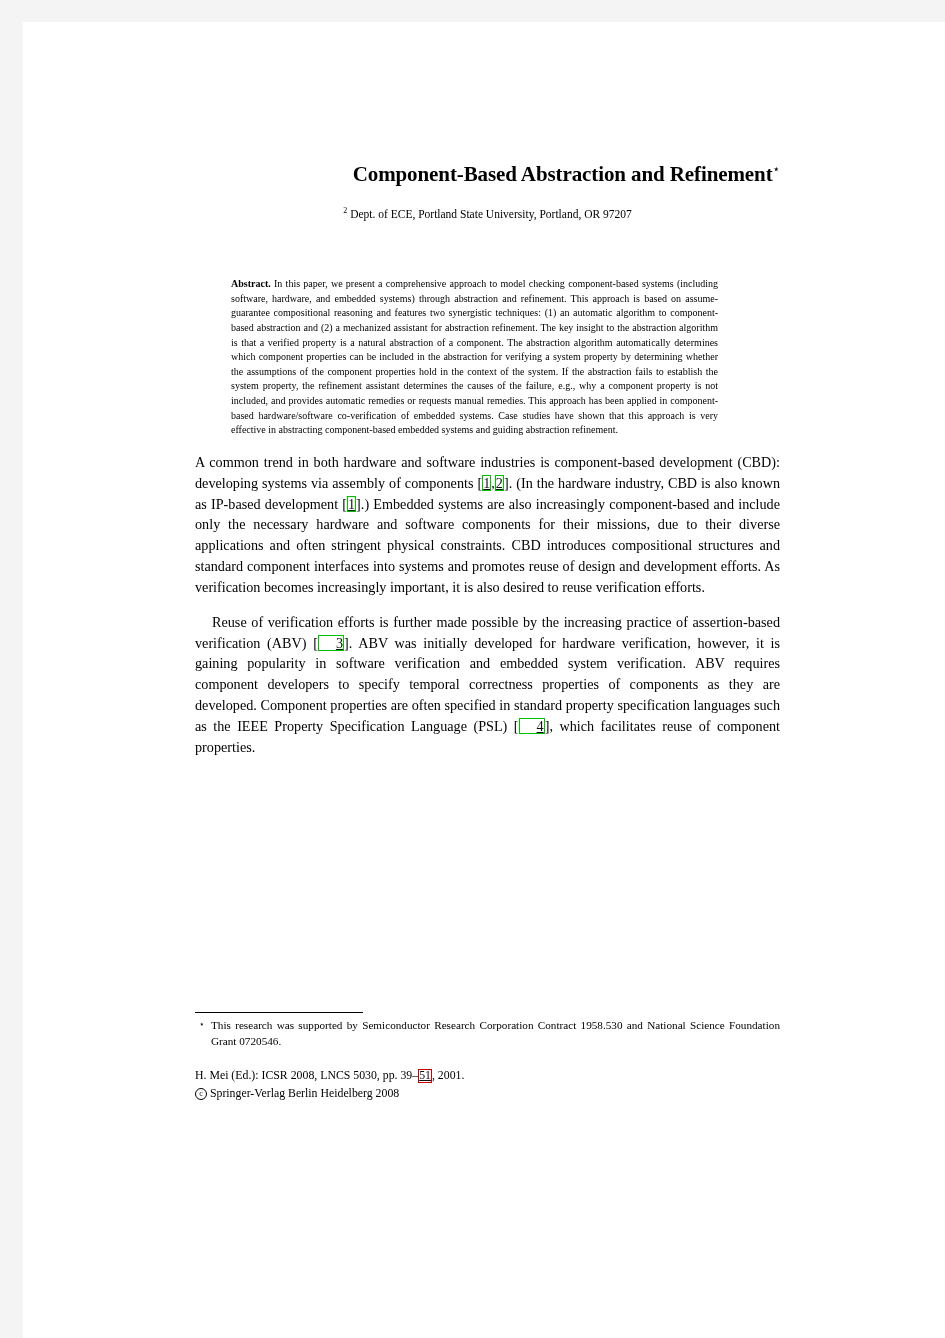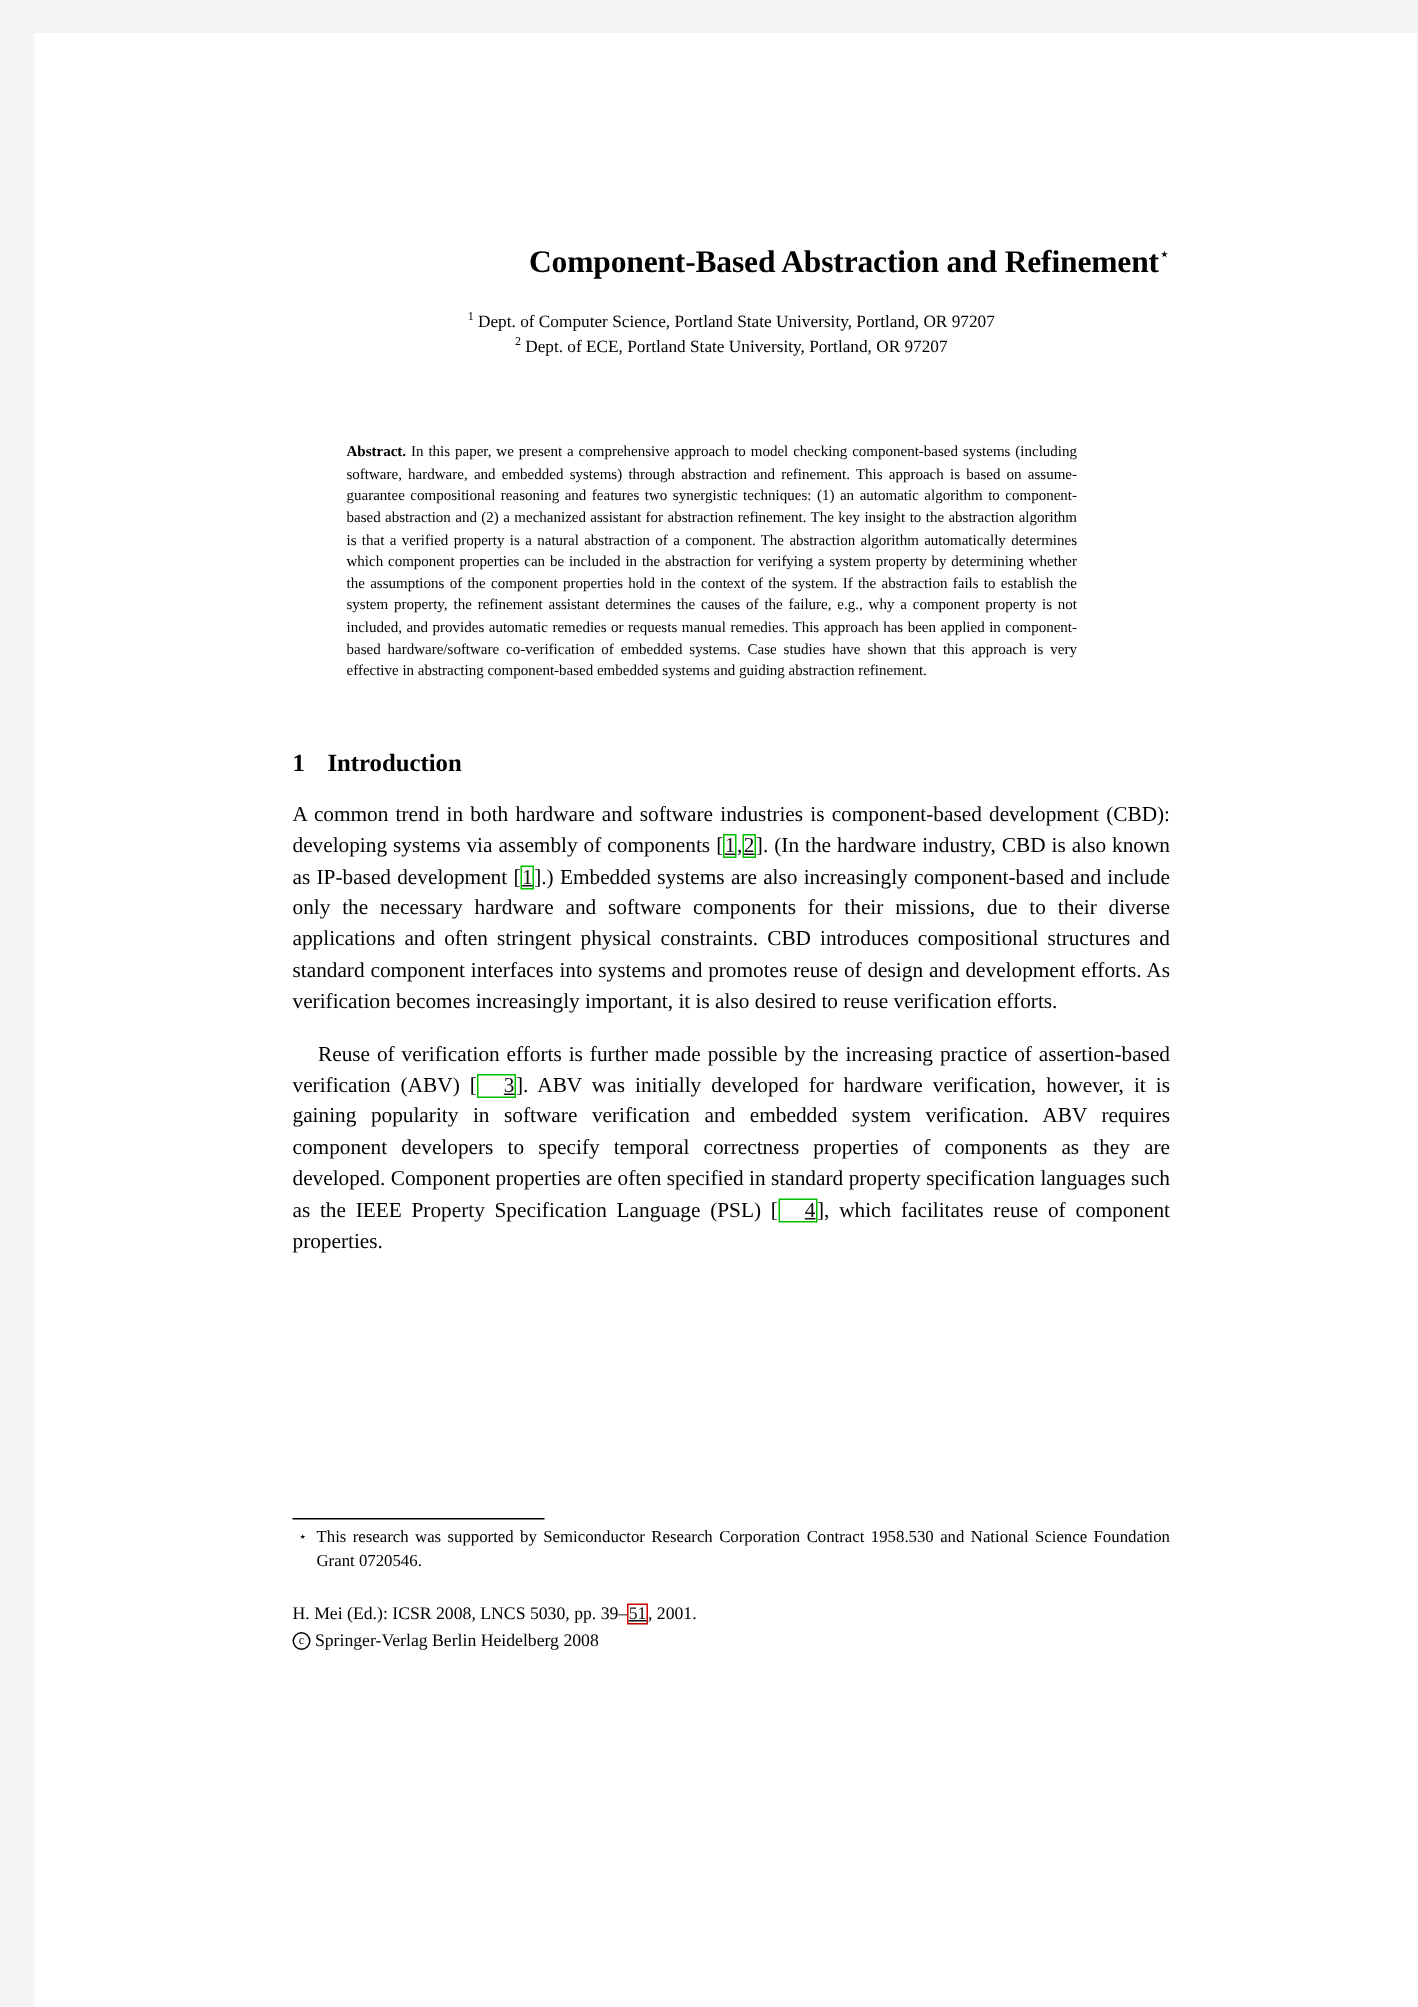--- a/index.html
+++ b/index.html
@@ -169,27 +169,25 @@
 </head>
 <body>
 
 <div id="page">
   <div class="content">
 
     <h1 class="title"><span>Component-Based Abstraction and Refinement</span><sup>⋆</sup></h1>
 
 
     <div class="affil">
-      <div><sup>1</sup> <span>Dept. of Computer Science, Portland State University, Portland, OR 97207</span></div>
       <div><sup>2</sup> <span>Dept. of ECE, Portland State University, Portland, OR 97207</span></div>
     </div>
 
     <div class="abstract"><b>Abstract.</b> <span>In this paper, we present a comprehensive approach to model checking component-based systems (including software, hardware, and embedded systems) through abstraction and refinement. This approach is based on assume-guarantee compositional reasoning and features two synergistic techniques: (1) an automatic algorithm to component-based abstraction and (2) a mechanized assistant for abstraction refinement. The key insight to the abstraction algorithm is that a verified property is a natural abstraction of a component. The abstraction algorithm automatically determines which component properties can be included in the abstraction for verifying a system property by determining whether the assumptions of the component properties hold in the context of the system. If the abstraction fails to establish the system property, the refinement assistant determines the causes of the failure, e.g., why a component property is not included, and provides automatic remedies or requests manual remedies. This approach has been applied in component-based hardware/software co-verification of embedded systems. Case studies have shown that this approach is very effective in abstracting component-based embedded systems and guiding abstraction refinement.</span></div>
 
-    <div class="section-head"><span class="num">1</span><span>Introduction</span></div>
 
     <p class="para"><span>A common trend in both hardware and software industries is component-based development (CBD): developing systems via assembly of components </span><span class="cite-group">[<a class="lnk" href="#">1</a><span>,</span><a class="lnk" href="#">2</a>]</span><span>. (In the hardware industry, CBD is also known as IP-based development </span><span class="cite-group">[<a class="lnk" href="#">1</a>]</span><span>.) Embedded systems are also increasingly component-based and include only the necessary hardware and software components for their missions, due to their diverse applications and often stringent physical constraints. CBD introduces compositional structures and standard component interfaces into systems and promotes reuse of design and development efforts. As verification becomes increasingly important, it is also desired to reuse verification efforts.</span></p>
 
     <p class="para cont"><span>Reuse of verification efforts is further made possible by the increasing practice of assertion-based verification (ABV) </span><span class="cite-group">[<a class="lnk" href="#">3</a>]</span><span>. ABV was initially developed for hardware verification, however, it is gaining popularity in software verification and embedded system verification. ABV requires component developers to specify temporal correctness properties of components as they are developed. Component properties are often specified in standard property specification languages such as the IEEE Property Specification Language (PSL) </span><span class="cite-group">[<a class="lnk" href="#">4</a>]</span><span>, which facilitates reuse of component properties.</span></p>
 
     <div class="footnote-rule"></div>
     <div class="footnote">
         <span class="fn-mark">⋆</span>
         <span class="fn-body">This research was supported by Semiconductor Research Corporation Contract 1958.530 and National Science Foundation Grant 0720546.</span>
       </div>

